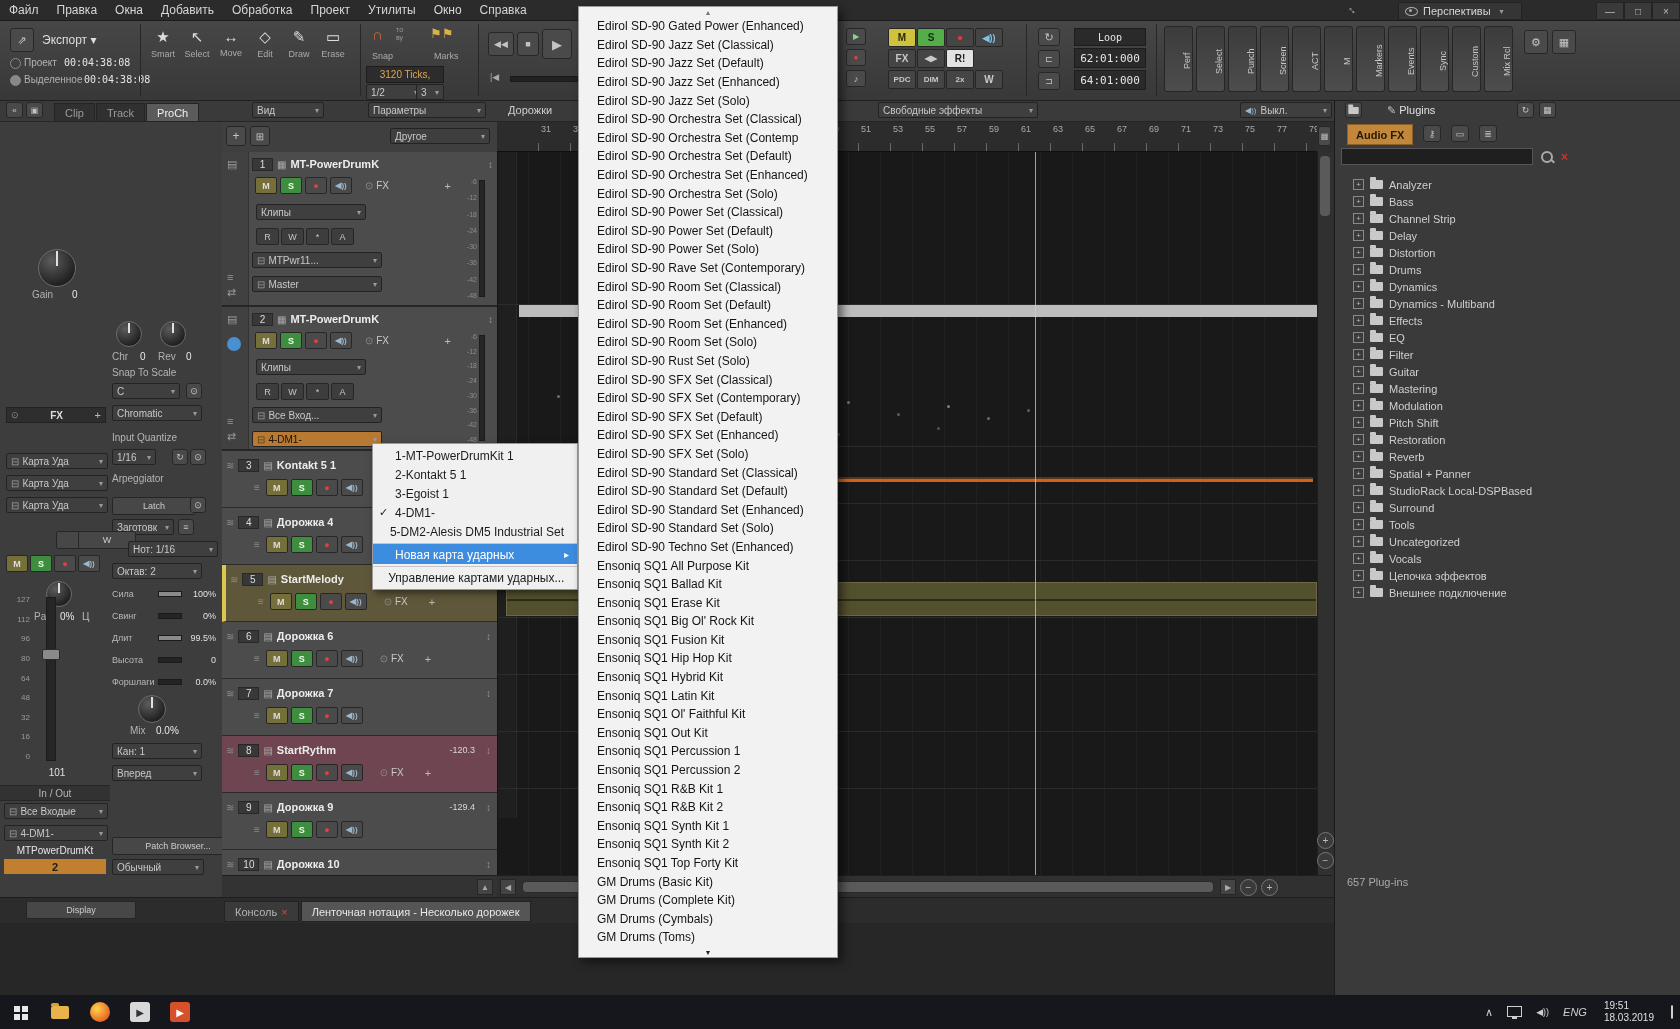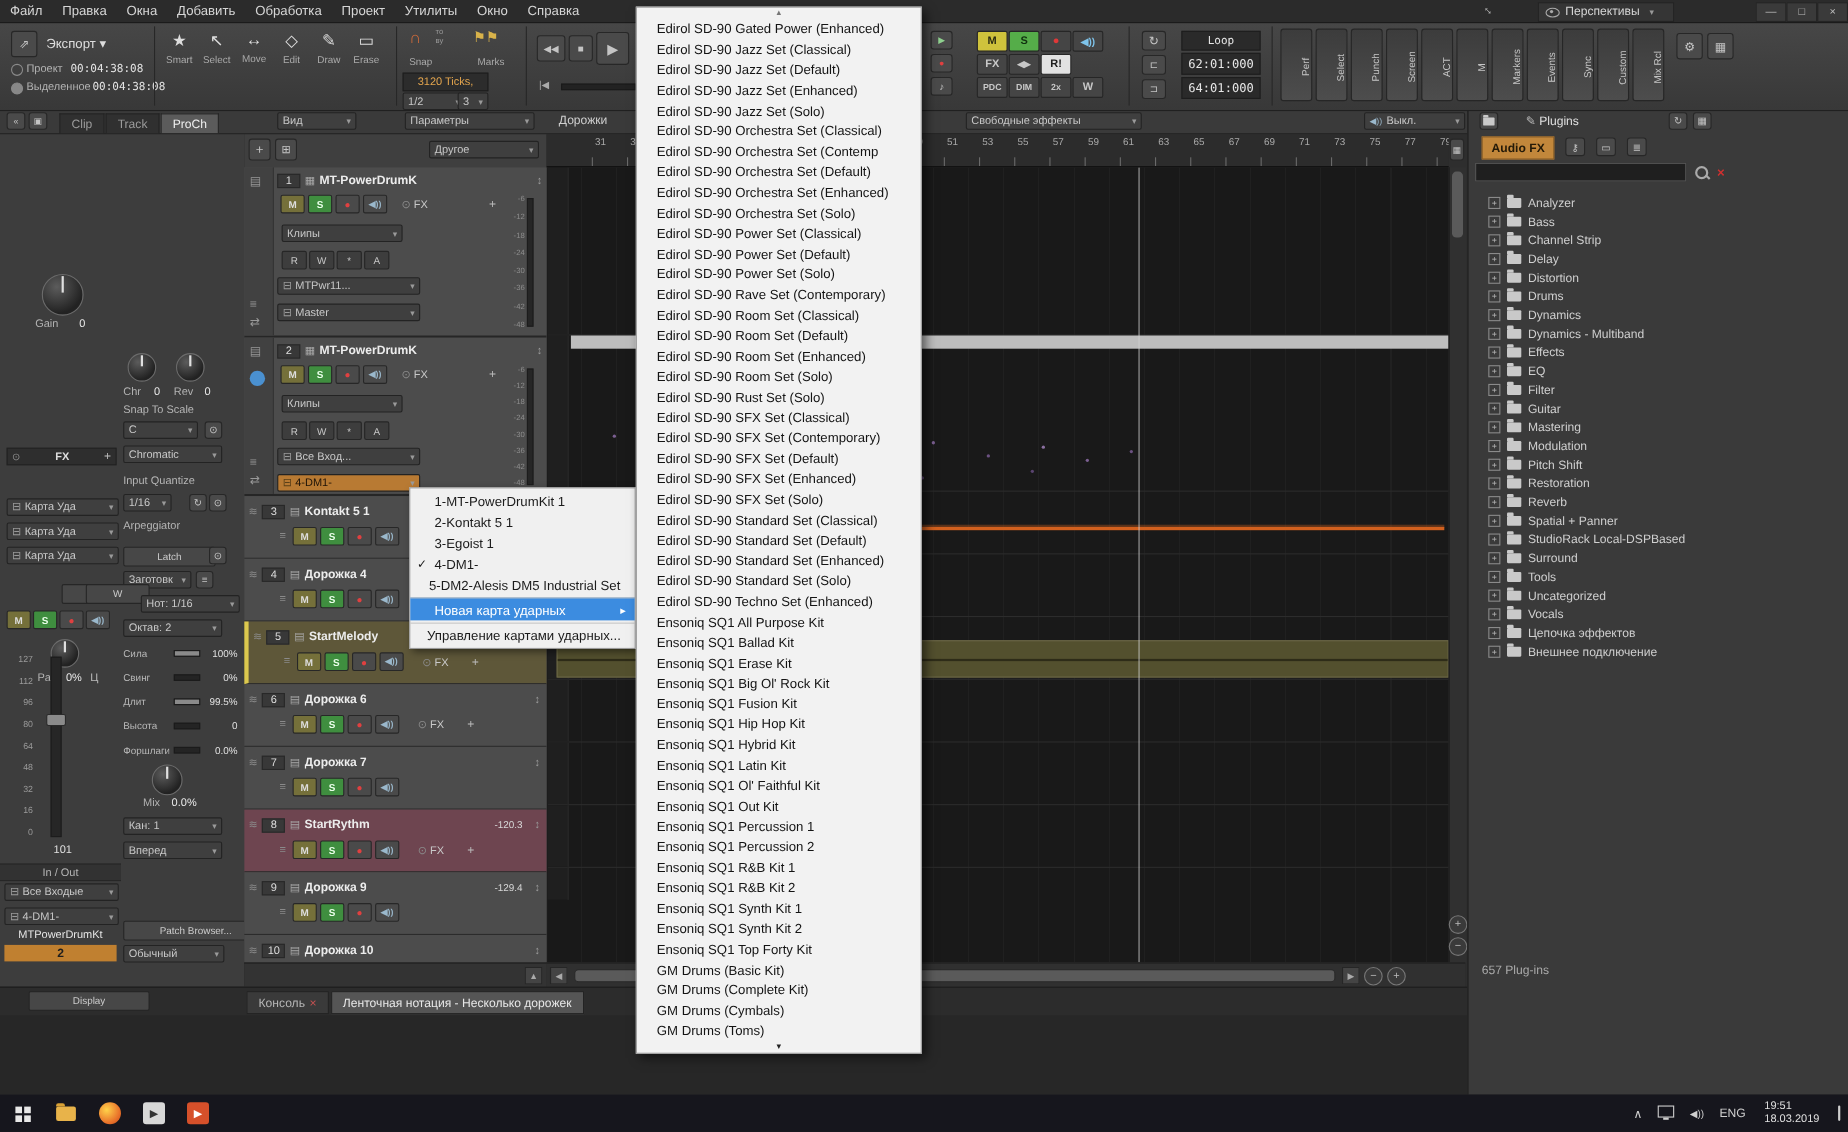--- a/index.html
+++ b/index.html
@@ -1249,21 +1249,21 @@
     <span class="tbicon">
         <span class="appsq" style="background:#d8d8d8;color:#333;">▶</span>
       </span>
     <span class="tbicon">
         <span class="appsq" style="background:#d6502a;color:#fff;">▶</span>
       </span>
     <span style="flex:1;"></span>
     <span class="trayic">∧</span>
     <span class="trayic"><span class="monic"></span></span>
     <span class="trayic" style="font-size:9px;">◀))</span>
-    <span class="trayic" style="font-size:11px;">ENG</span>
+    <span class="trayic" style="font-size:11px;font-style:italic;">ENG</span>
     <span style="text-align:left;font-size:10px;color:#e0e0e0;line-height:12px;margin:0 10px;">
       <span>19:51</span><br>
       <span>18.03.2019</span>
     </span>
     <span class="trayic"><span class="chatic"></span></span>
   </div>
 
 </div>
 
 </body></html>

